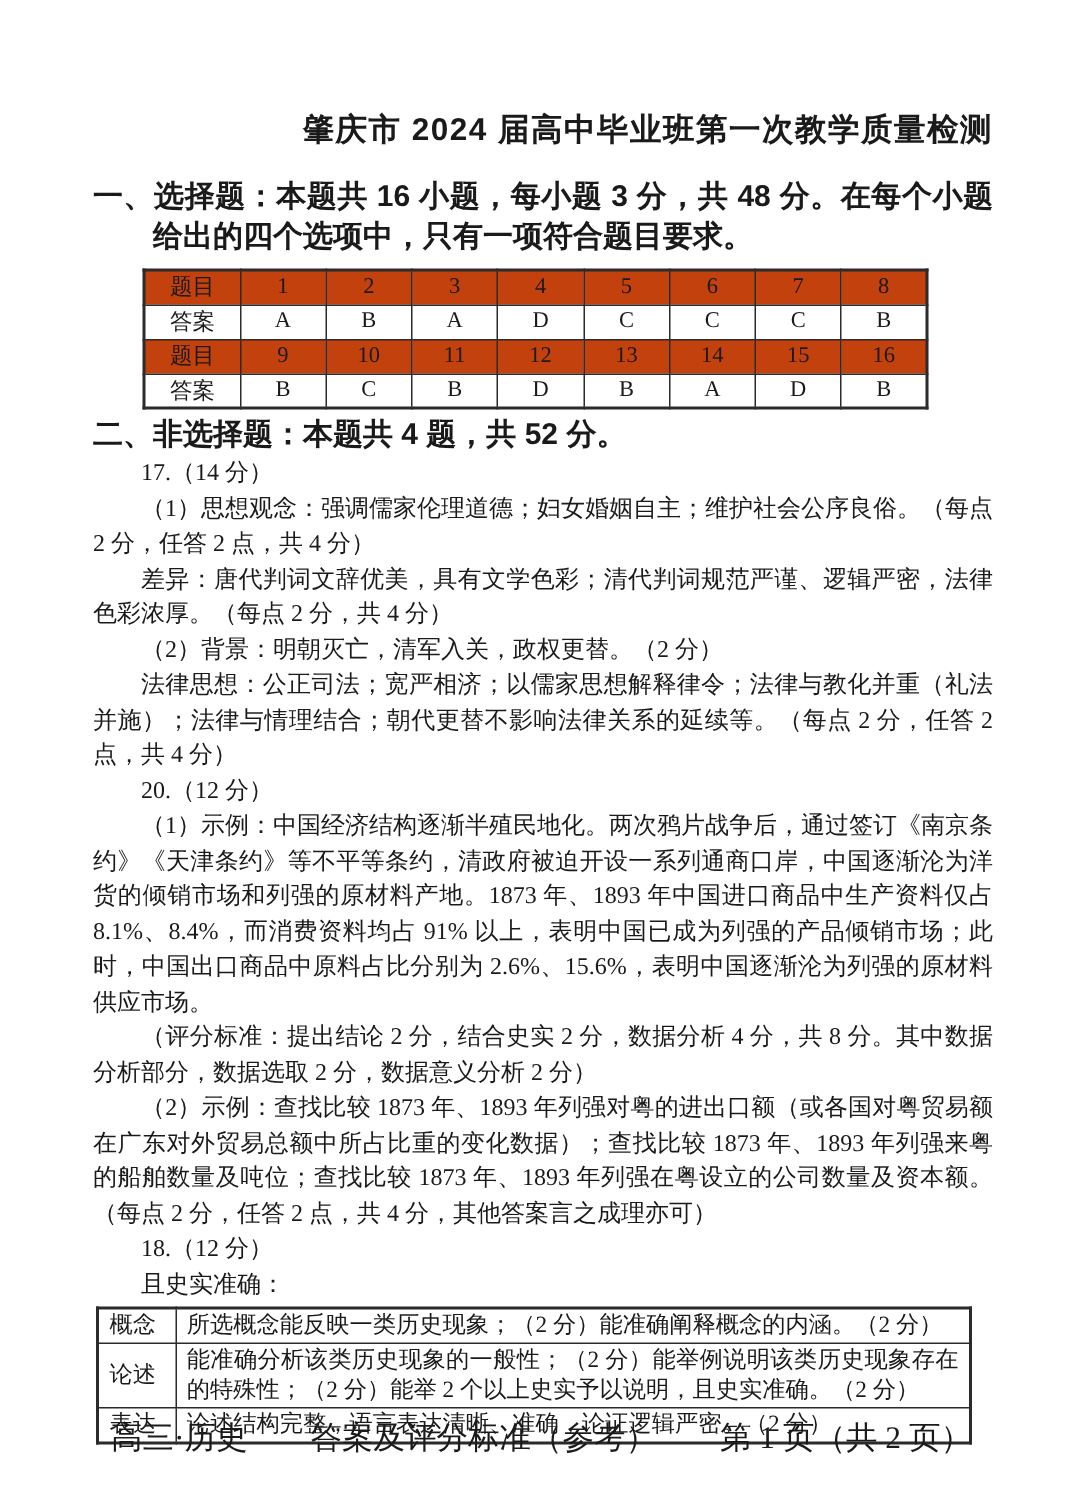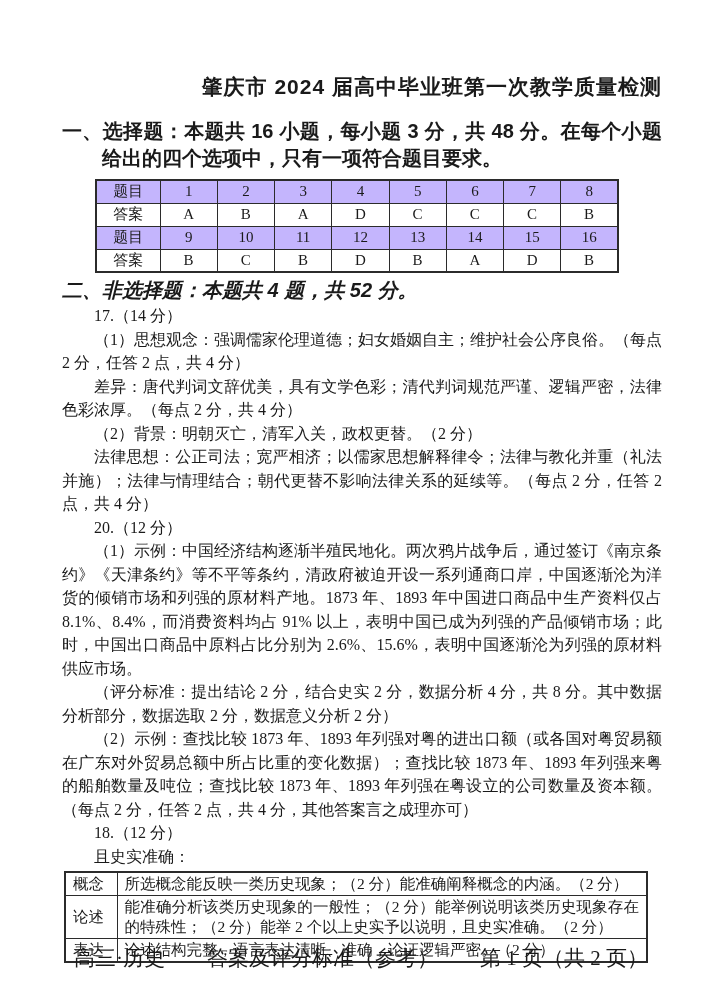--- a/index.html
+++ b/index.html
@@ -27,21 +27,21 @@
   .sec-heading {
     font-family: "Liberation Sans", "DejaVu Sans", sans-serif;
     font-weight: 700;
     font-size: 20px;
     line-height: 27px;
     margin: 0;
     text-align: justify;
   }
   .hang { padding-left: 2em; text-indent: -2em; }
   .mt16 { margin-top: 16px; }
-  .mt2  { margin-top: 2px; font-style: italic; }
+  .mt2  { margin-top: 2px; }
   p.body {
     margin: 0;
     font-size: 16px;
     line-height: 23.5px;
     text-align: justify;
   }
   .indent { text-indent: 2em; }
   table { border-collapse: collapse; }
   .answer-table {
     width: 524px;
@@ -49,21 +49,21 @@
     margin: 7px 0 4px 33px;
     border: 2px solid #2b2b2b;
   }
   .answer-table td {
     border: 1px solid #2b2b2b;
     text-align: center;
     height: 23px;
     padding: 0;
     font-size: 15px;
   }
-  .answer-table td.hd { background: #c4b5fd; }
+  .answer-table td.hd { background: #c2410c; }
   .rubric-table {
     width: 584px;
     margin: 3px 0 0 2px;
     border: 2px solid #2b2b2b;
   }
   .rubric-table td {
     border: 1px solid #2b2b2b;
     font-size: 15.5px;
     padding: 1px 7px;
     line-height: 20px;

